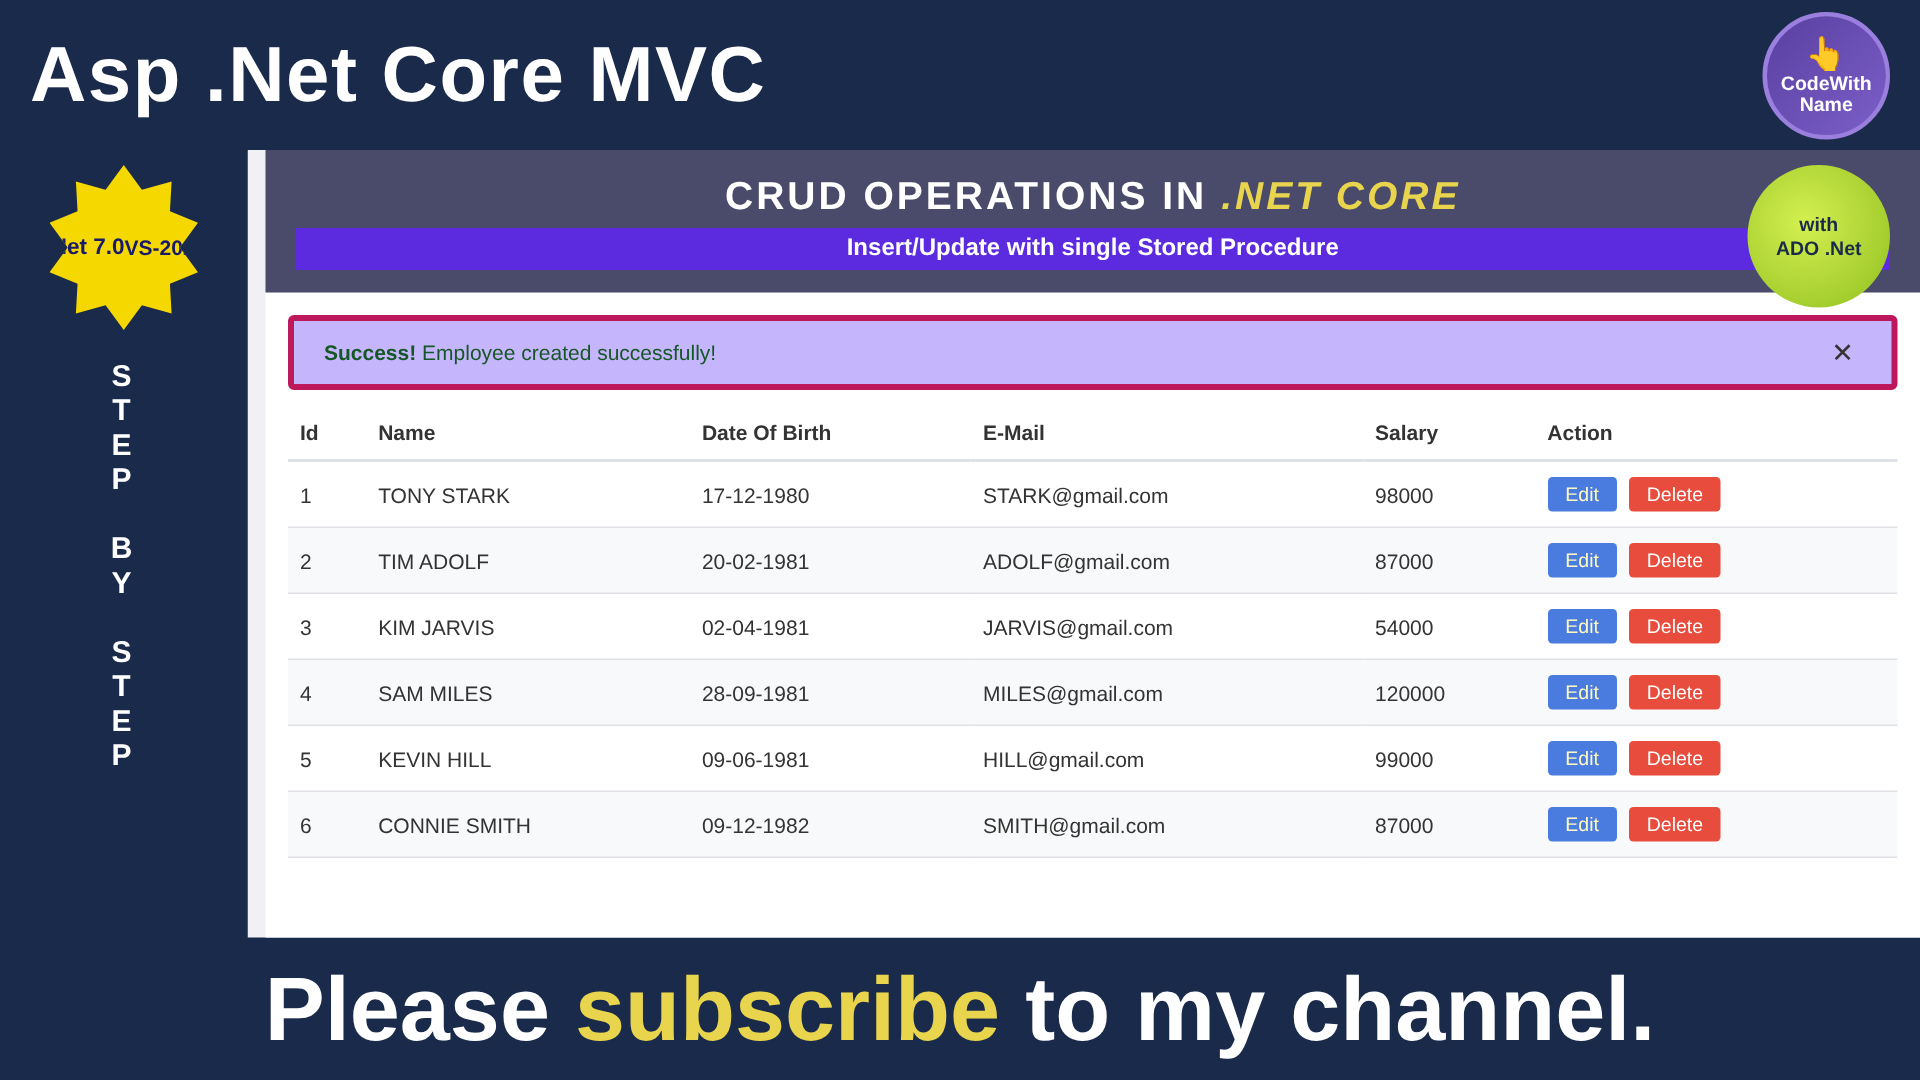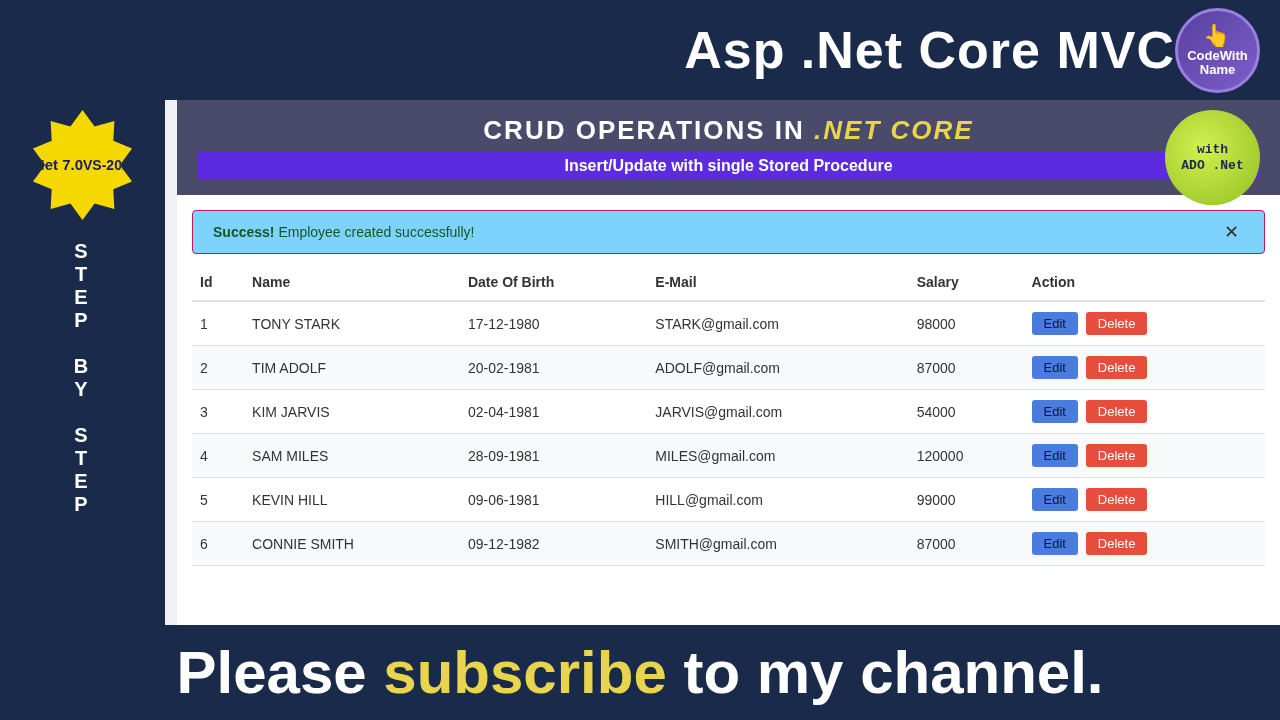--- a/index.html
+++ b/index.html
@@ -6,22 +6,22 @@
     body {
       width: 1280px;
       height: 720px;
       overflow: hidden;
       font-family: Arial, sans-serif;
       background: #1a2a4a;
     }
 
     
     .alert-success {
-      background: #7dd3fc;
-      border: 1px solid #be185d;
+      background: #c4b5fd;
+      border: 4px solid #be185d;
       color: #155724;
       padding: 10px 20px;
       margin: 15px 15px 10px 15px;
       border-radius: 4px;
       display: flex;
       justify-content: space-between;
       align-items: center;
     }
     .alert-success .alert-text {
       font-size: 14px;
@@ -73,21 +73,21 @@
     }
     .emp-table tr:nth-child(even) td {
       background: #f8f9fa;
     }
     .emp-table tr:nth-child(odd) td {
       background: #ffffff;
     }
 
     .btn-edit {
       background: #4a7bdf;
-      color: #0f172a;
+      color: #fef9c3;
       border: none;
       padding: 4px 12px;
       border-radius: 3px;
       cursor: pointer;
       font-size: 13px;
       margin-right: 4px;
     }
     .btn-delete {
       background: #e74c3c;
       color: white;
@@ -103,21 +103,21 @@
       position: relative;
       width: 1280px;
       height: 720px;
     }
     .header-section {
       height: 100px;
       background: #1a2a4a;
       display: flex;
       align-items: center;
       padding: 10px 20px;
-      justify-content: flex-end;
+      justify-content: space-between;
     }
     .middle-section {
       display: flex;
       height: 525px;
       position: relative;
     }
     .left-panel {
       width: 165px;
       background: #1a2a4a;
       position: relative;
@@ -209,21 +209,20 @@
       background: radial-gradient(circle at 40% 40%, #d4ef50, #90c020);
       display: flex;
       flex-direction: column;
       align-items: center;
       justify-content: center;
       color: #1a2a4a;
       font-size: 13px;
       font-weight: 900;
       text-align: center;
       line-height: 1.2;
-      font-family: Liberation Mono, monospace;
     }
   </style>
 </head>
 <body>
 
 <div class="full-layout">
 
   <div class="header-section">
     <span style="font-size:52px;font-weight:900;color:#fff;letter-spacing:1px;">Asp .Net Core MVC</span>
     <div style="width:85px;height:85px;border-radius:50%;background:linear-gradient(135deg,#5a3fa0,#7b5fc9);border:3px solid #9b7fdf;display:flex;flex-direction:column;align-items:center;justify-content:center;color:white;font-size:12px;font-weight:bold;text-align:center;">

